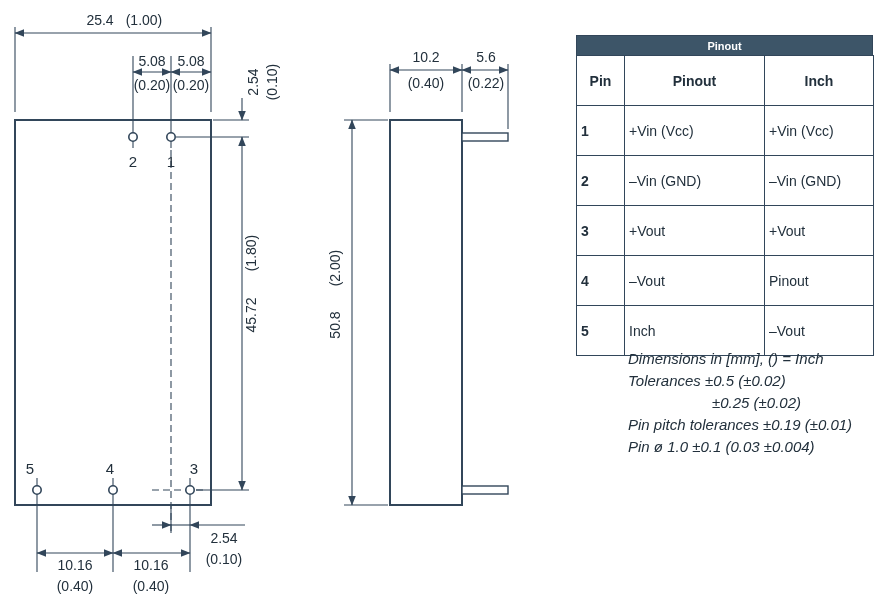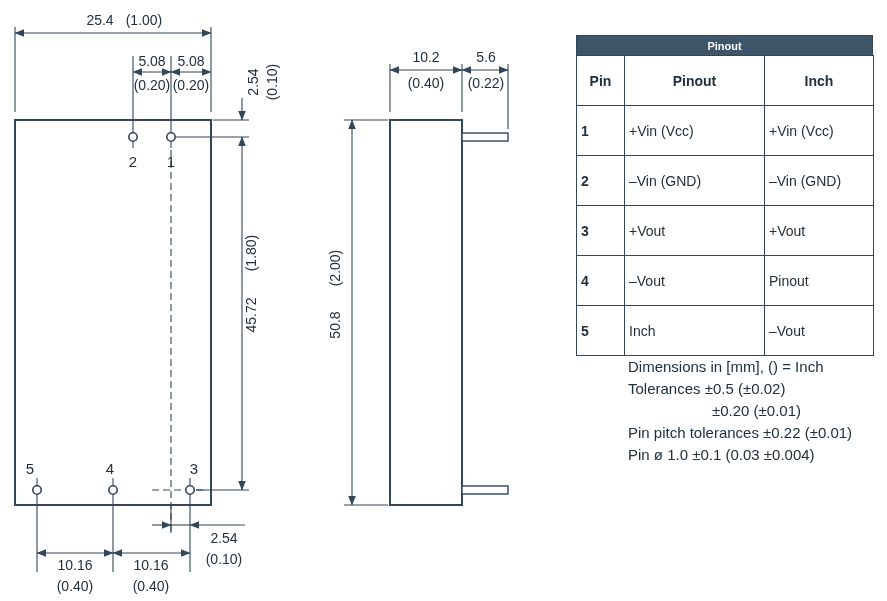--- a/index.html
+++ b/index.html
@@ -40,22 +40,22 @@
   }
   .pinout th, .pinout td {
     border:1px solid var(--table_border, #32465a);
     padding:15px 4px; height:19px;
     color: var(--text, #22303c);
   }
   .pinout th { font-weight:bold; }
   .pinout td.pincol { font-weight:bold; }
 
   .notes {
-    position:absolute; left:628px; top:356px; width:252px;
-    font-size:15px; line-height:22px;
+    position:absolute; left:628px; top:348px; width:252px;
+    font-size:15px; line-height:22px;font-style:italic;
   }
   .notes .indent { padding-left:84px; }
 </style>
 </head>
 <body>
 
 <svg class="drawing" width="887" height="601" viewBox="0 0 887 601">
   <defs>
     <marker id="arr" viewBox="0 0 10 8" refX="9.5" refY="4" markerWidth="9" markerHeight="7" orient="auto-start-reverse">
       <path d="M0,0 L10,4 L0,8 z" class="arrow"></path>
@@ -202,16 +202,16 @@
       <td>Inch</td>
       <td>–Vout</td>
     </tr>
   </tbody>
     </table>
 </div>
 
 <div class="notes">
   <div>Dimensions in [mm], () = Inch</div>
   <div>Tolerances ±0.5 (±0.02)</div>
-  <div class="indent">±0.20 (±0.01)</div>
-  <div>Pin pitch tolerances ±0.22 (±0.01)</div>
+  <div class="indent">±0.25 (±0.02)</div>
+  <div>Pin pitch tolerances ±0.19 (±0.01)</div>
   <div>Pin ø 1.0 ±0.1 (0.03 ±0.004)</div>
 </div>
 
 </body></html>

